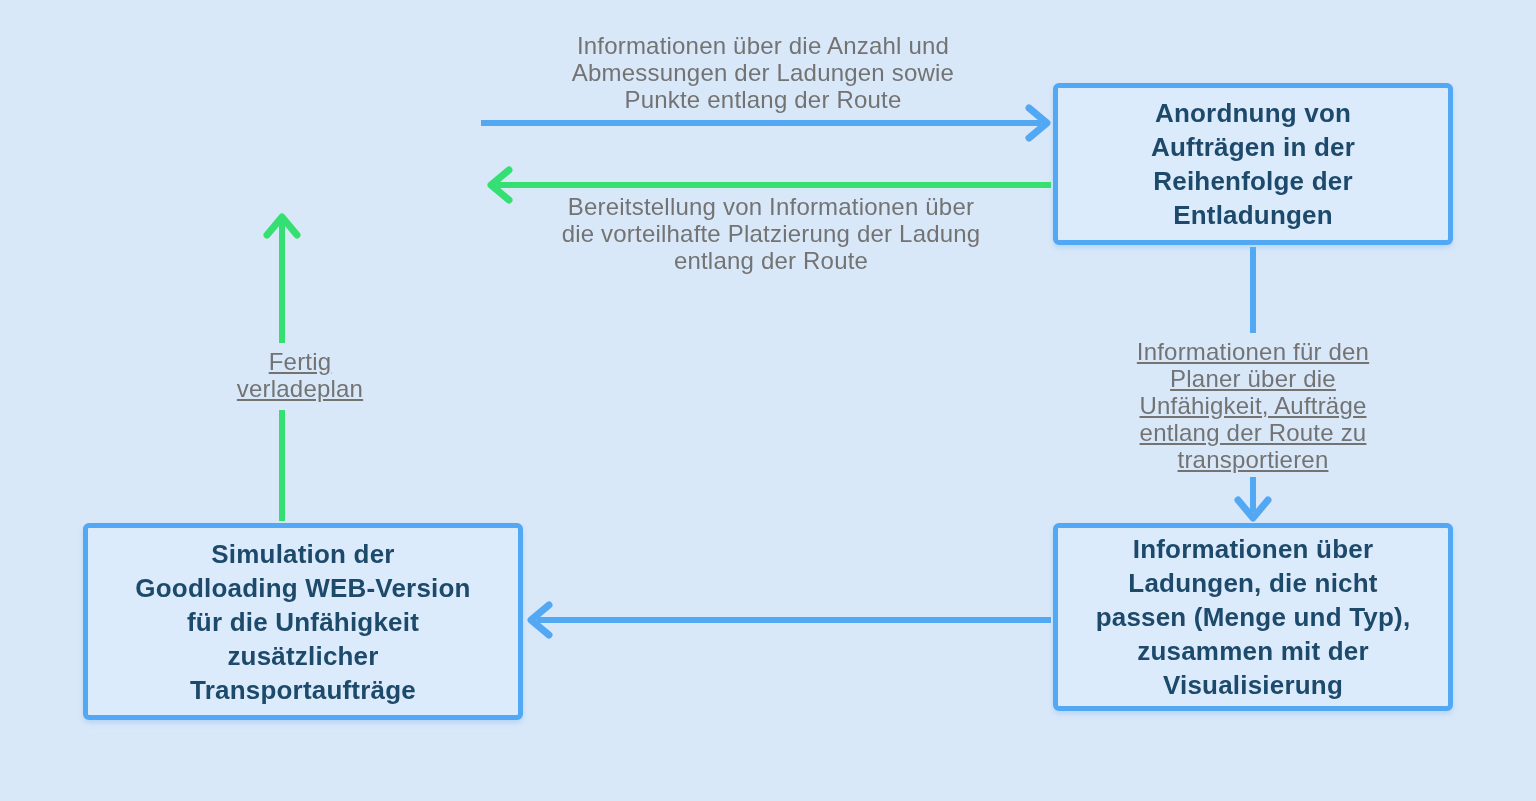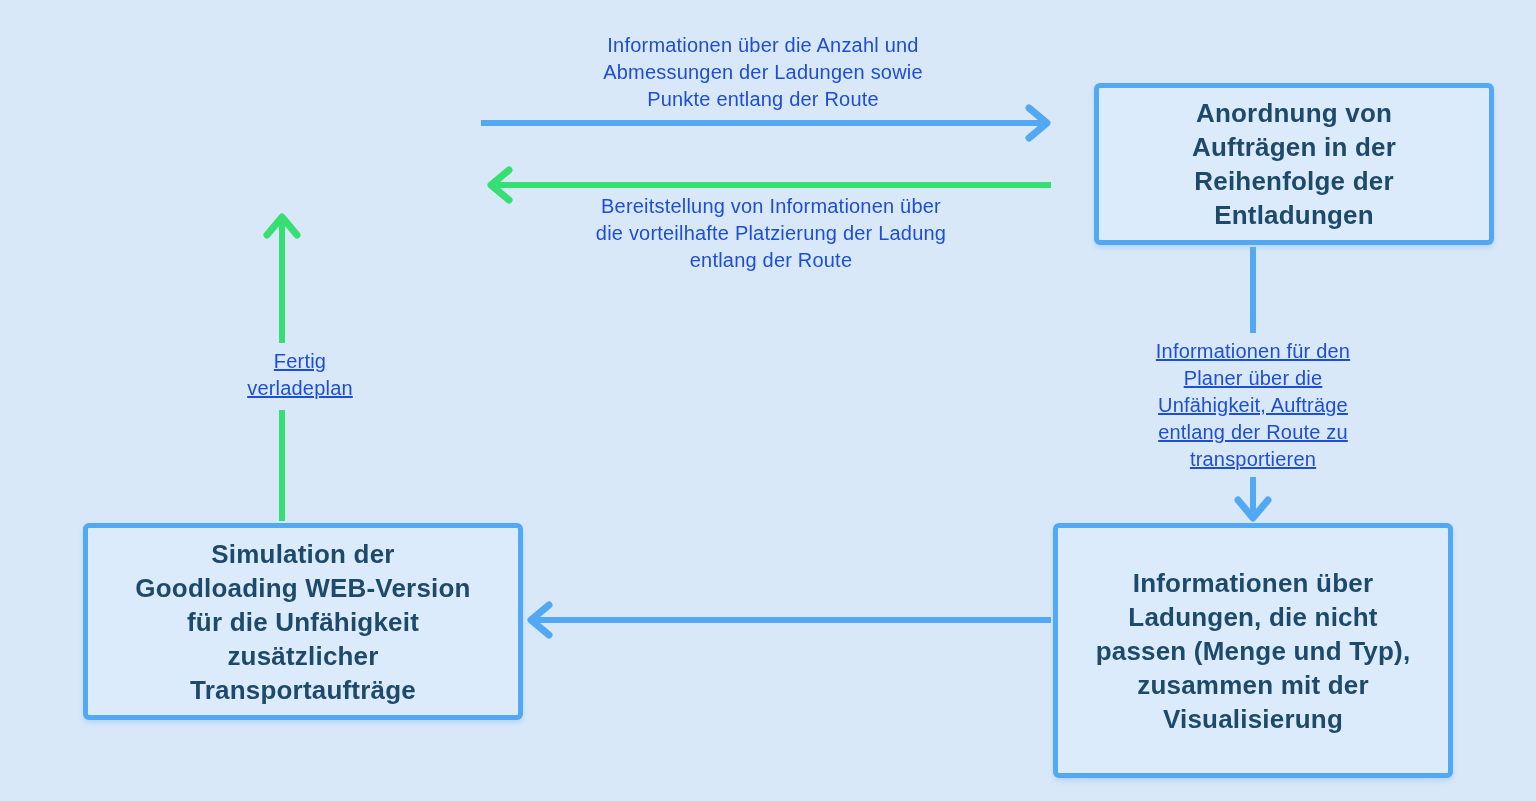--- a/index.html
+++ b/index.html
@@ -45,23 +45,23 @@
     font-weight: 700;
     font-size: 26px;
     line-height: 34px;
     color: #1d4a6b;
     letter-spacing: 0.2px;
   }
   .edge-label {
     position: absolute;
     white-space: pre-line;
     text-align: center;
-    font-size: 20px;
+    font-size: 24px;
     line-height: 27px;
-    color: #1d4ed8;
+    color: #737373;
     letter-spacing: 0.2px;
   }
   .blue-stroke { stroke: #53a8f3; }
   .green-stroke { stroke: #35df72; }
   .edge-line {
     fill: none;
     stroke-width: 6;
     stroke-linecap: butt;
   }
   .edge-head {
@@ -100,36 +100,36 @@
     </g>
 
     <g>
       <line class="edge-line green-stroke" x1="282" y1="521" x2="282" y2="410"></line>
       <line class="edge-line green-stroke" x1="282" y1="343" x2="282" y2="222"></line>
       <polyline class="edge-head green-stroke" points="267,235 282,217 297,235"></polyline>
     </g>
   </svg>
 
 
-  <div class="node" style="left:1094px; top:83px; width:400px; height:162px;">
+  <div class="node" style="left:1053px; top:83px; width:400px; height:162px;">
     <span class="node-text">Anordnung von
 Aufträgen in der
 Reihenfolge der
 Entladungen</span>
   </div>
 
   <div class="node" style="left:83px; top:523px; width:440px; height:197px;">
     <span class="node-text">Simulation der
 Goodloading WEB-Version
 für die Unfähigkeit
 zusätzlicher
 Transportaufträge</span>
   </div>
 
-  <div class="node" style="left:1053px; top:523px; width:400px; height:255px;">
+  <div class="node" style="left:1053px; top:523px; width:400px; height:188px;">
     <span class="node-text">Informationen über
 Ladungen, die nicht
 passen (Menge und Typ),
 zusammen mit der
 Visualisierung</span>
   </div>
 
   <div class="edge-label" style="left:463px; top:32px; width:600px;">Informationen über die Anzahl und
 Abmessungen der Ladungen sowie
 Punkte entlang der Route</div>

